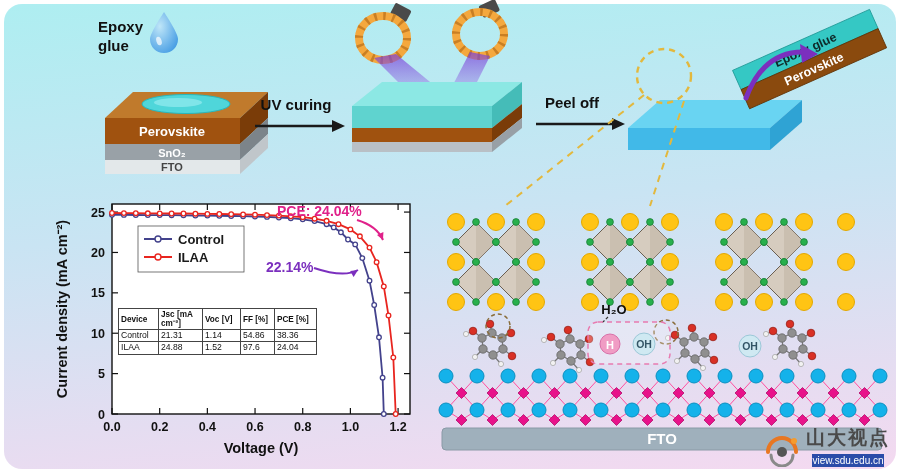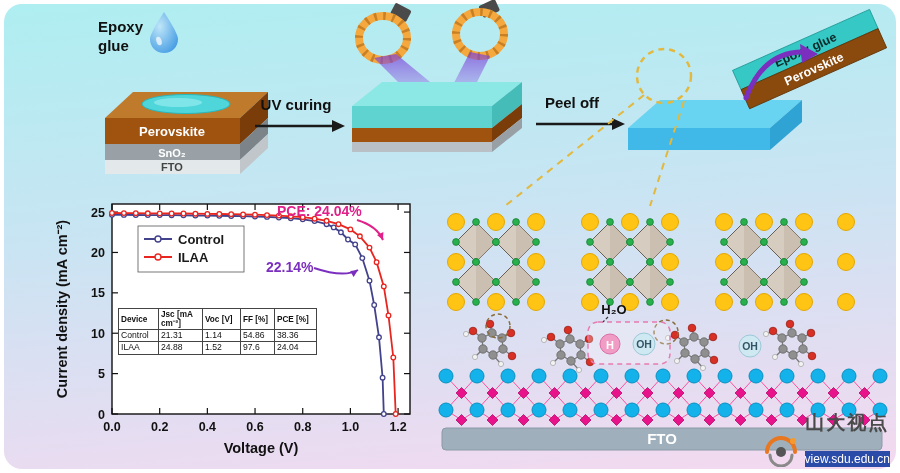--- a/index.html
+++ b/index.html
@@ -17,21 +17,21 @@
   #jv-table{position:absolute;left:66px;top:118px;border-collapse:collapse;background:#fff;color:#111}
   #jv-table th,#jv-table td{border:1px solid #444;padding:1px 2px;text-align:left;line-height:1.1}
   #jv-table th{font-size:8.2px;font-weight:bold}
   #jv-table td{font-size:8.6px}
   #jv-table th:nth-child(1){width:40px}#jv-table th:nth-child(2){width:44px}
   #jv-table th:nth-child(3){width:38px}#jv-table th:nth-child(4){width:34px}#jv-table th:nth-child(5){width:42px}
   #schem-wrap{position:absolute;left:432px;top:196px;width:462px;height:262px}
   .watermark{position:absolute;right:10px;bottom:6px;display:flex;align-items:flex-end;gap:5px}
   .wm-col{display:flex;flex-direction:column;align-items:center}
   .wm-name{font-size:19px;font-weight:bold;color:#4a4a4a;letter-spacing:2px;line-height:1.1}
-  .wm-url{font-size:12px;color:#fff;background:#2b4ba8;padding:1px 0;margin-top:17px}
+  .wm-url{font-size:10px;color:#fff;background:#2b4ba8;padding:1px 0;margin-top:5px}
 </style>
 </head>
 <body>
 
 <div class="canvas"></div>
 
 <svg id="top-svg" style="position:absolute;left:0;top:0" width="900" height="473" viewBox="0 0 900 473">
   <defs>
     <linearGradient id="beamGrad" x1="0" y1="0" x2="0" y2="1">
       <stop offset="0" stop-color="#7a3fd8" stop-opacity="0.9"></stop>

